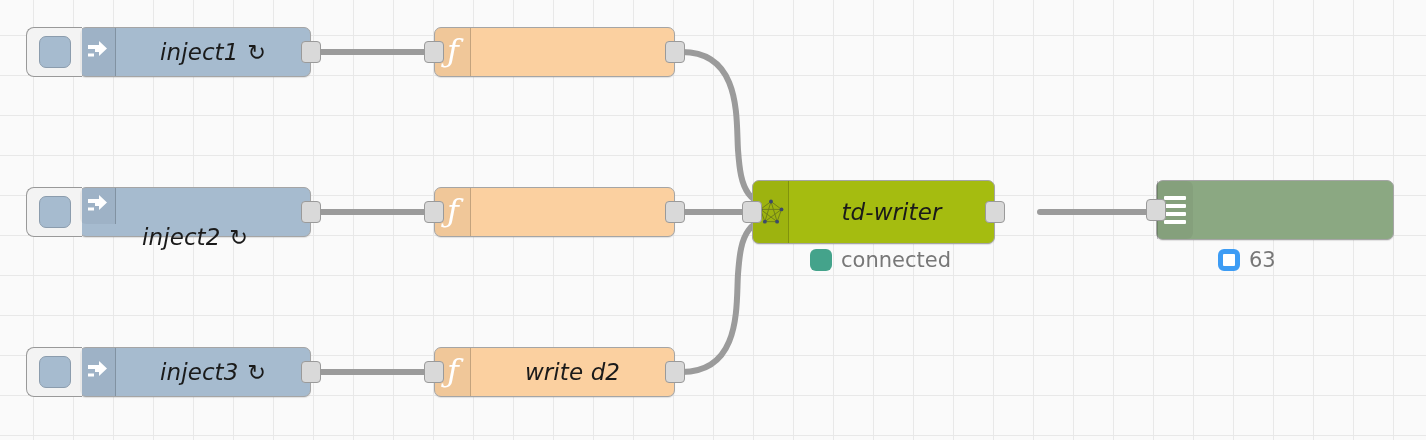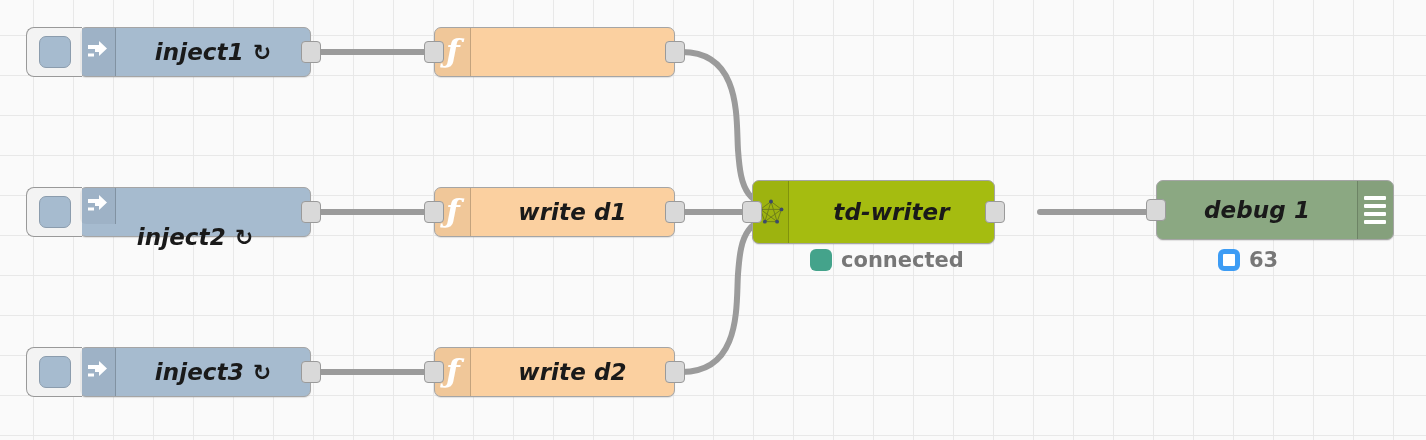--- a/index.html
+++ b/index.html
@@ -12,21 +12,20 @@
     width: 1426px;
     height: 440px;
     overflow: hidden;
     background-color: #fafafa;
     background-image:
       linear-gradient(to right, #e8e8e8 1px, transparent 1px),
       linear-gradient(to bottom, #e8e8e8 1px, transparent 1px);
     background-size: 40px 40px;
     background-position: -7px -5px;
     font-family: "DejaVu Sans", "Liberation Sans", sans-serif;
-    font-weight: bold;
   }
   #wires {
     position: absolute;
     left: 0; top: 0;
     width: 1426px;
     height: 440px;
     pointer-events: none;
   }
 
   
@@ -249,21 +248,20 @@
     <div class="port in"></div>
     <div class="port out"></div>
   </div>
 
   <div class="node" style="left:434px; top:187px; width:241px; height:50px; background:#fbd0a0;">
     <div class="icon-cell divider-right">
       <svg width="26" height="34" viewBox="0 0 26 34" aria-hidden="true">
         <text x="13" y="27" text-anchor="middle" font-family="'DejaVu Serif', serif" font-size="32" font-style="italic" fill="#ffffff">ƒ</text>
       </svg>
     </div>
-    <div class="label-cell">write d1</div>
     <div class="port in"></div>
     <div class="port out"></div>
   </div>
 
   <div class="node" style="left:434px; top:347px; width:241px; height:50px; background:#fbd0a0;">
     <div class="icon-cell divider-right">
       <svg width="26" height="34" viewBox="0 0 26 34" aria-hidden="true">
         <text x="13" y="27" text-anchor="middle" font-family="'DejaVu Serif', serif" font-size="32" font-style="italic" fill="#ffffff">ƒ</text>
       </svg>
     </div>
@@ -296,21 +294,20 @@
     <div class="port in"></div>
     <div class="port out"></div>
   </div>
 
   <div class="status" style="left:810px; top:248px;">
     <span class="dot-fill"></span>
     <span>connected</span>
   </div>
 
   <div class="node" style="left:1156px; top:180px; width:238px; height:60px; background:#8ba882;">
-    <div class="label-cell">debug 1</div>
     <div class="icon-cell right divider-left">
       <div class="bars">
         <span></span>
           <span></span>
           <span></span>
           <span></span>
       </div>
     </div>
     <div class="port in"></div>
   </div>

